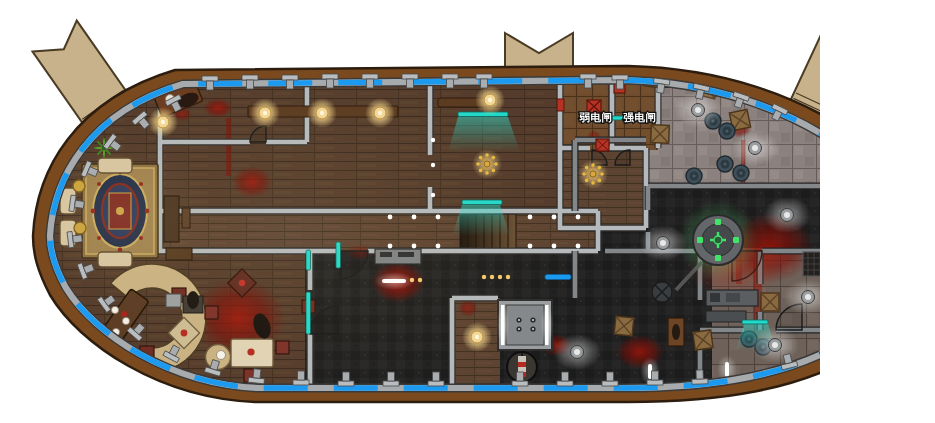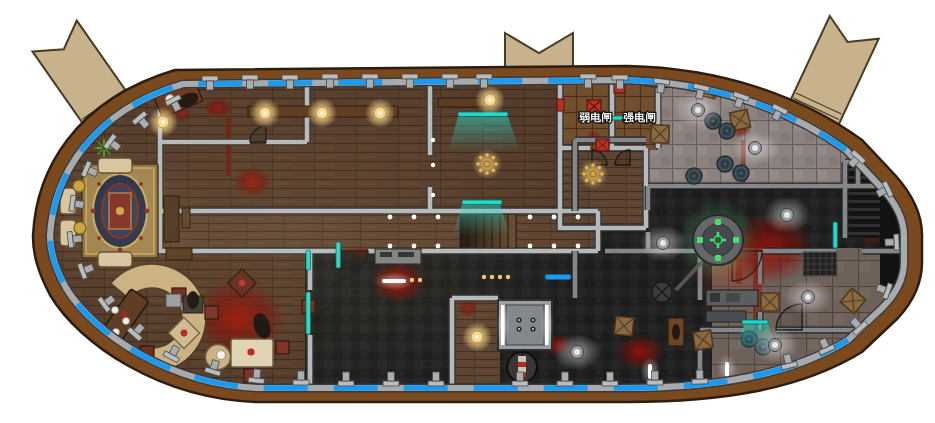--- a/index.html
+++ b/index.html
@@ -1,16 +1,16 @@
 <!DOCTYPE html>
 <html><head>
 <meta charset="utf-8">
 <style>
   html,body{margin:0;padding:0;background:#ffffff;}
-  .stage{position:relative;width:935px;height:423px;background:#fff;overflow:hidden;
+  .stage{position:relative;width:820px;height:423px;background:#fff;overflow:hidden;
          font-family:"DejaVu Sans","Liberation Sans",sans-serif;}
   svg{position:absolute;left:0;top:0;}
   text.room-label{font-family:"DejaVu Sans","Liberation Sans",sans-serif;font-size:10.5px;font-weight:bold;
     fill:#ffffff;stroke:#101010;stroke-width:2.6px;paint-order:stroke;letter-spacing:.5px;}
 </style>
 </head>
 <body>
 
 <div class="stage">
 <svg width="935" height="423" viewBox="0 0 935 423">

